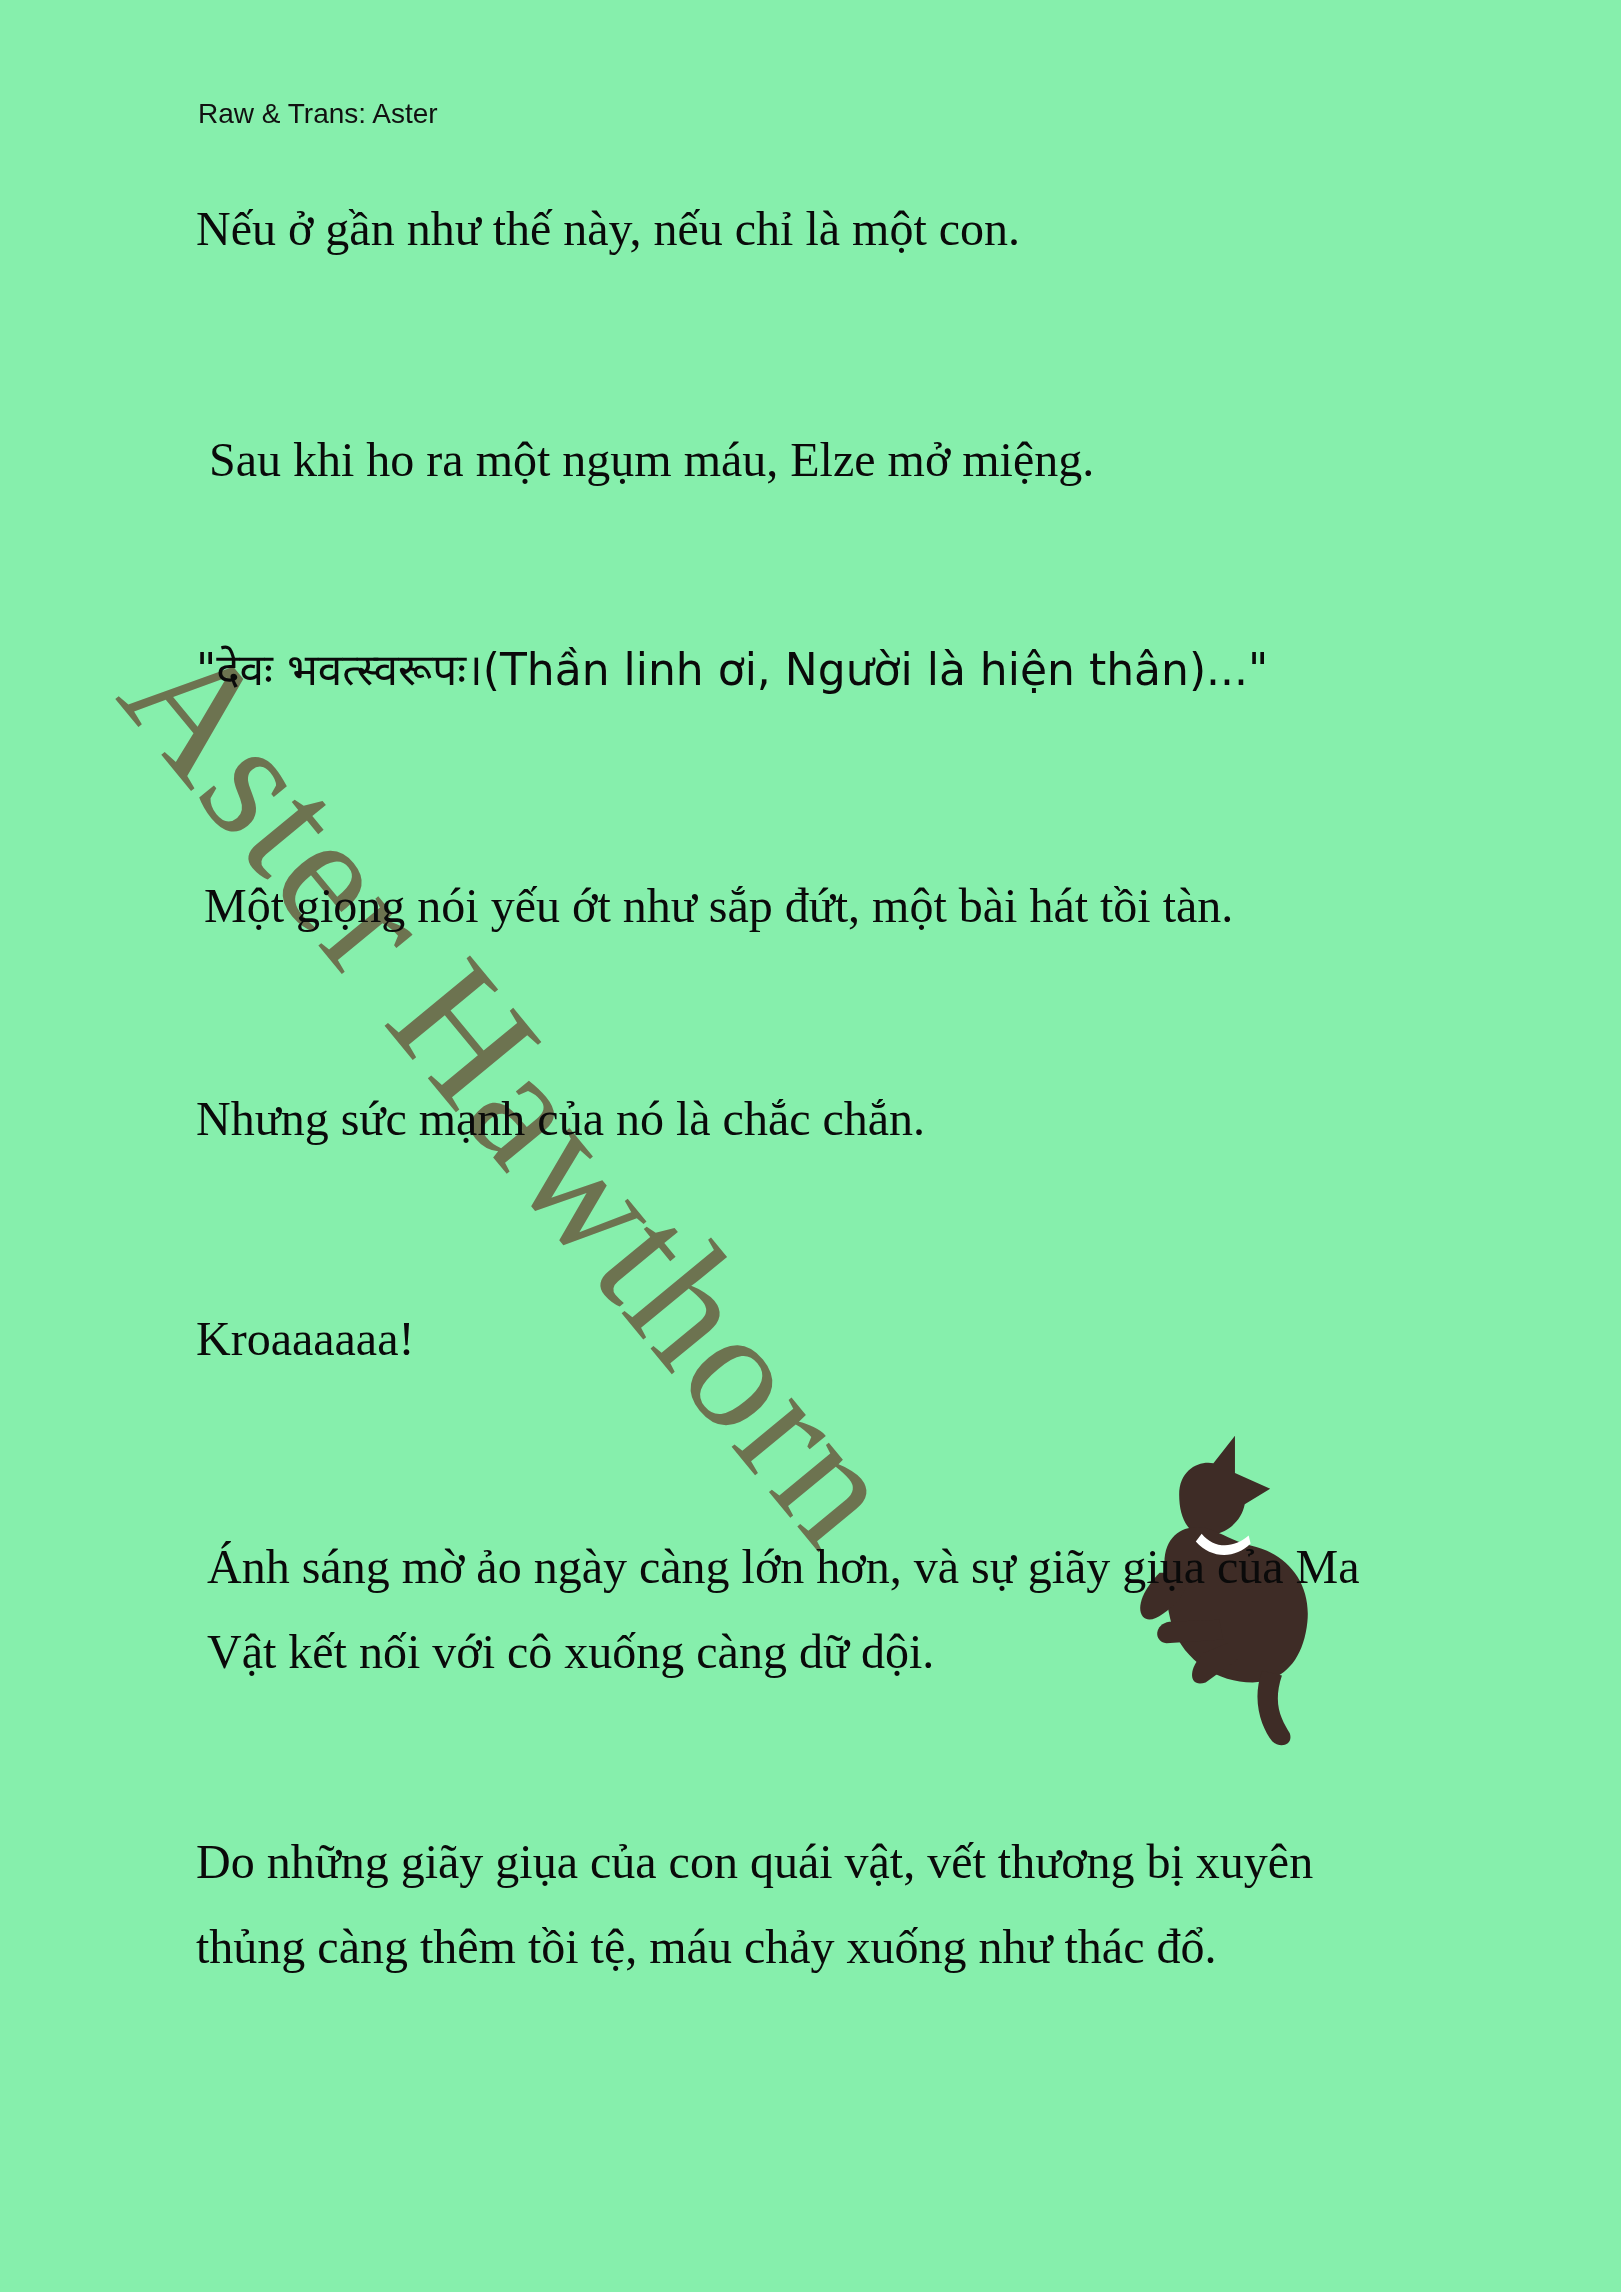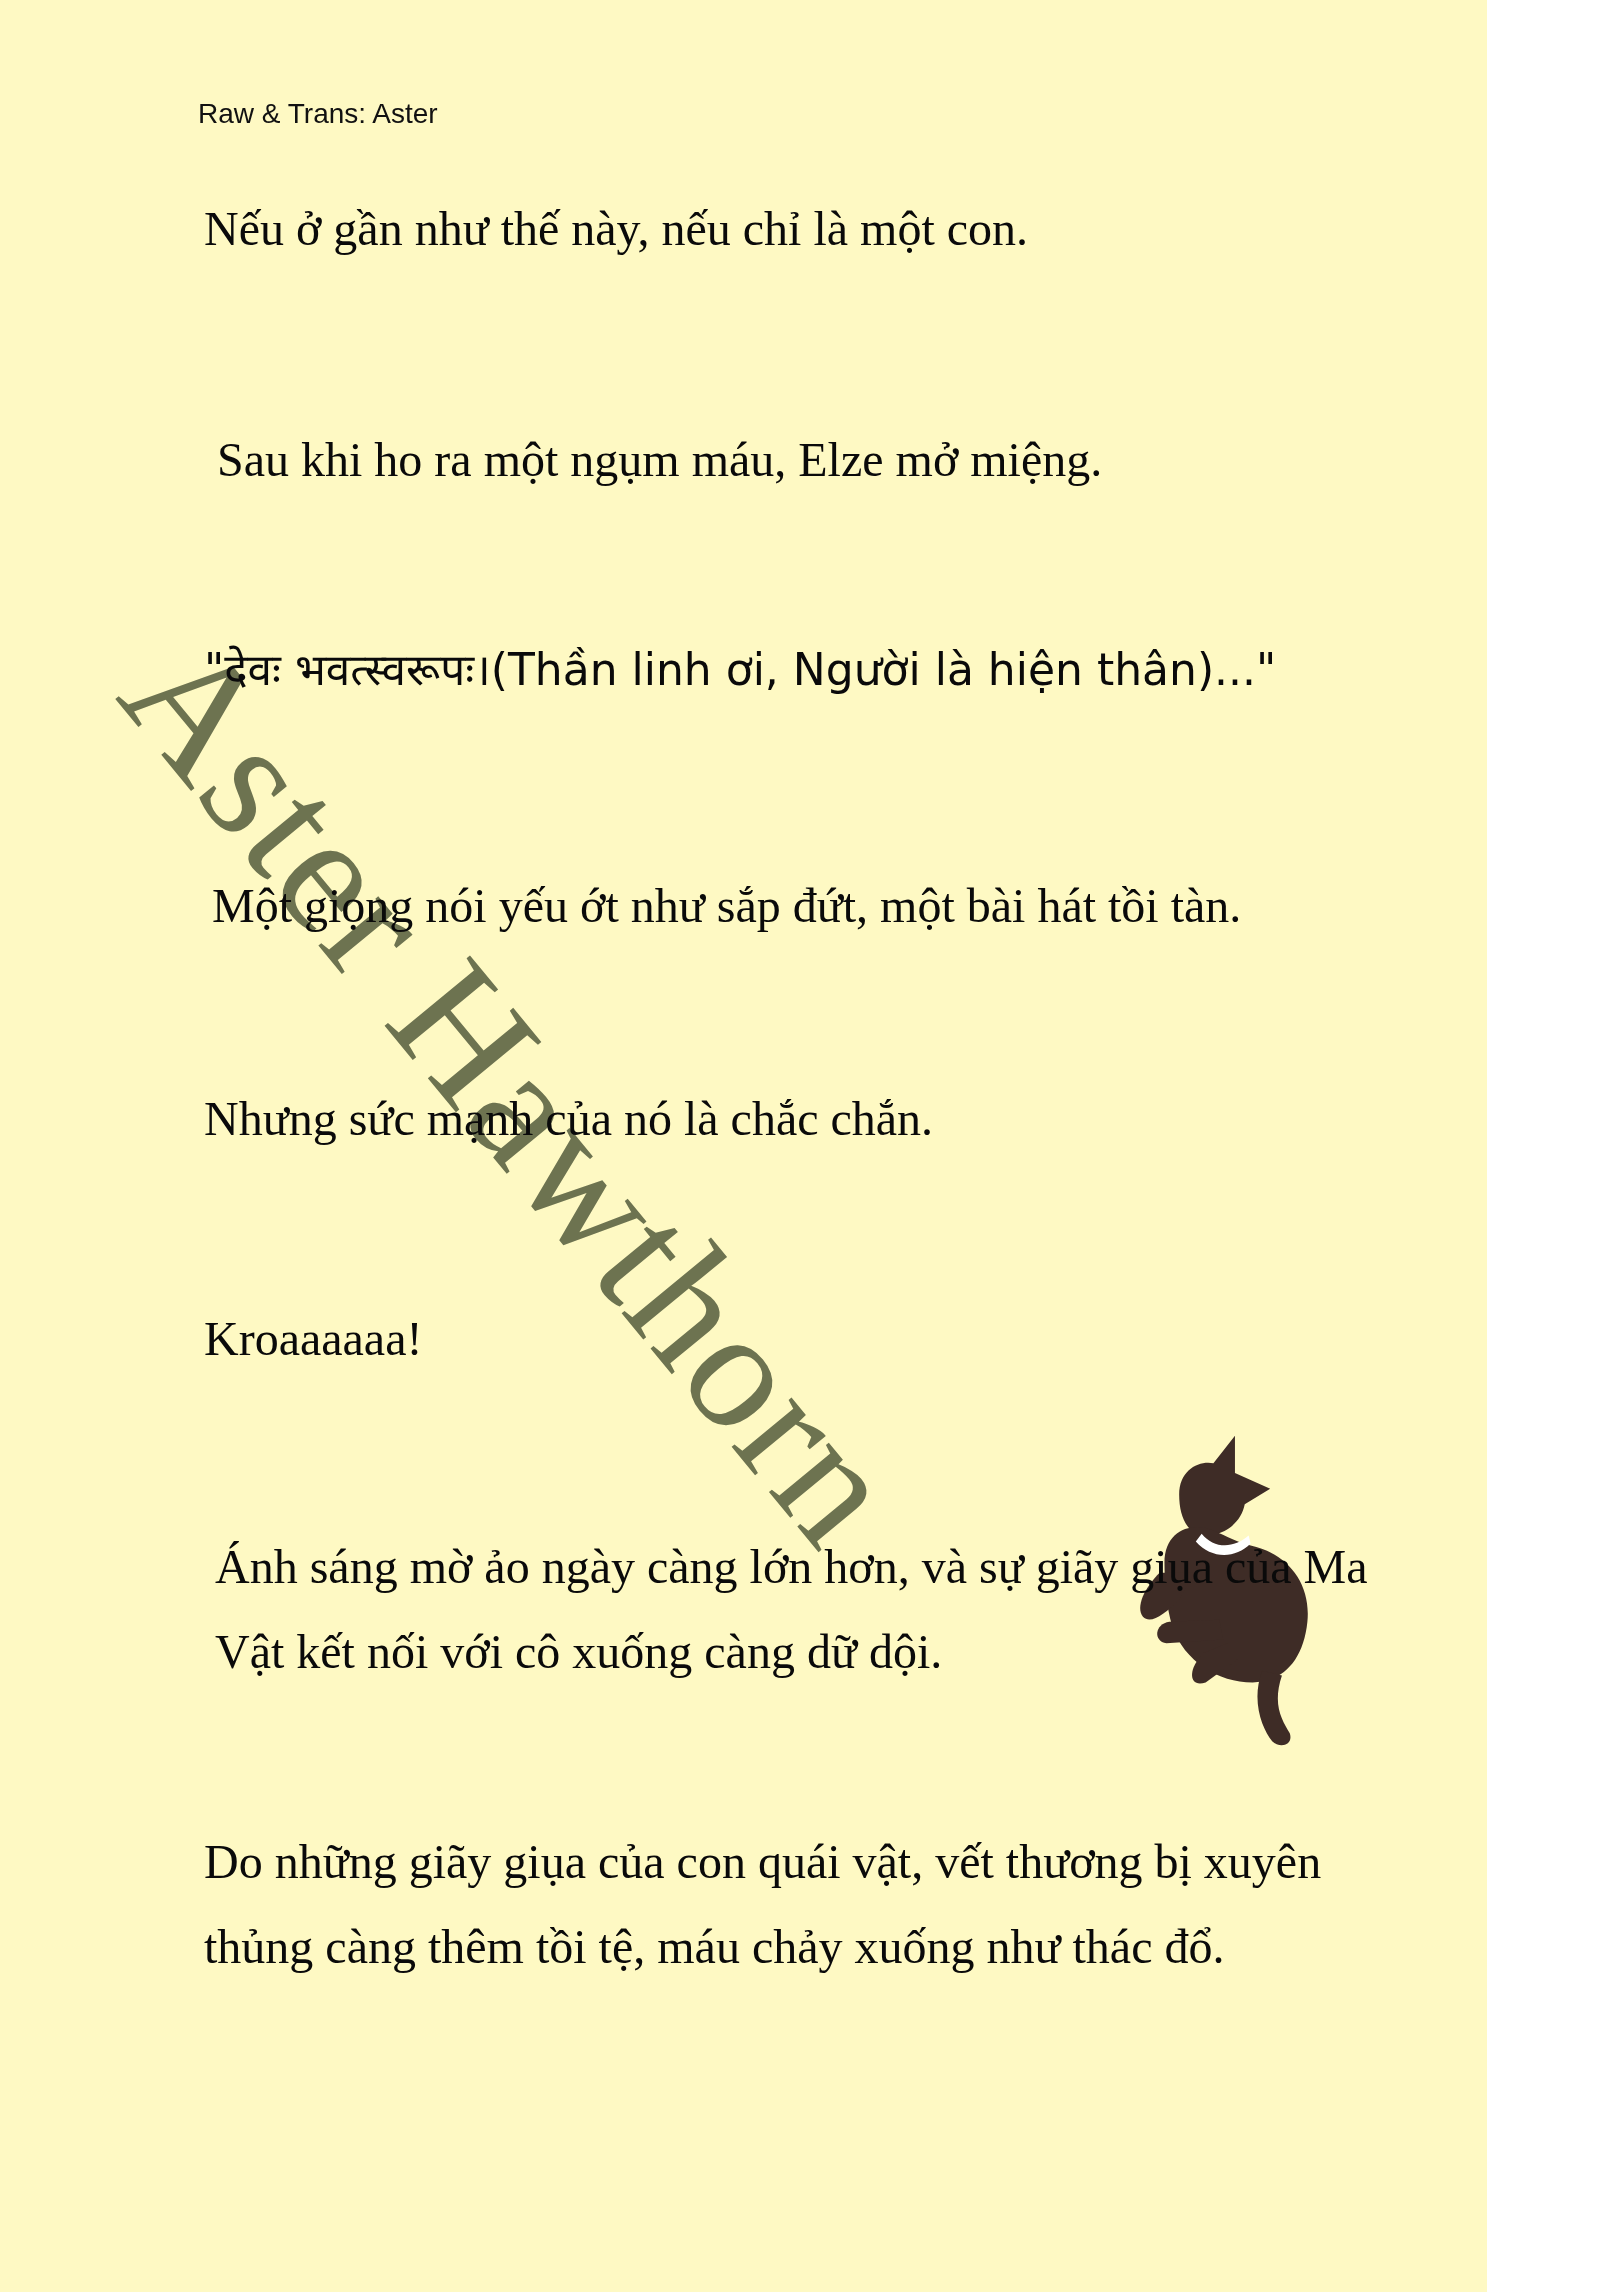--- a/index.html
+++ b/index.html
@@ -9,36 +9,36 @@
   }
   body {
     width: 1621px;
     height: 2293px;
     position: relative;
     overflow: hidden;
   }
   .page {
     position: absolute;
     left: 0; top: 0;
-    width: 1487px;
+    width: 1621px;
     height: 2293px;
-    background: #fef9c3;
+    background: #86efac;
   }
   .header {
     position: absolute;
     left: 198px;
     top: 98px;
     font-family: "Liberation Sans", sans-serif;
     font-size: 28px;
     color: #111111;
     white-space: nowrap;
   }
   .para {
     position: absolute;
-    left: 204px;
+    left: 196px;
     font-family: "Liberation Serif", serif;
     font-size: 48px;
     color: #0a0a0a;
     line-height: 85px;
     white-space: nowrap;
     z-index: 3;
   }
   .para.sans {
     font-family: "DejaVu Sans", sans-serif;
     font-size: 44px;

